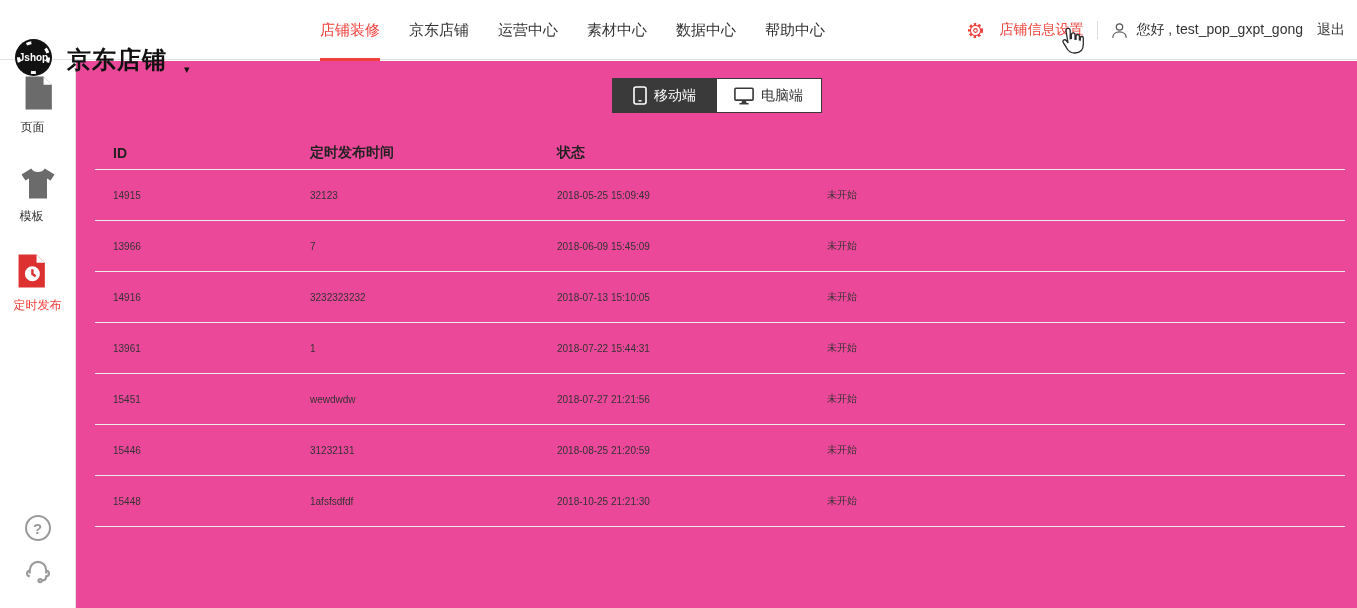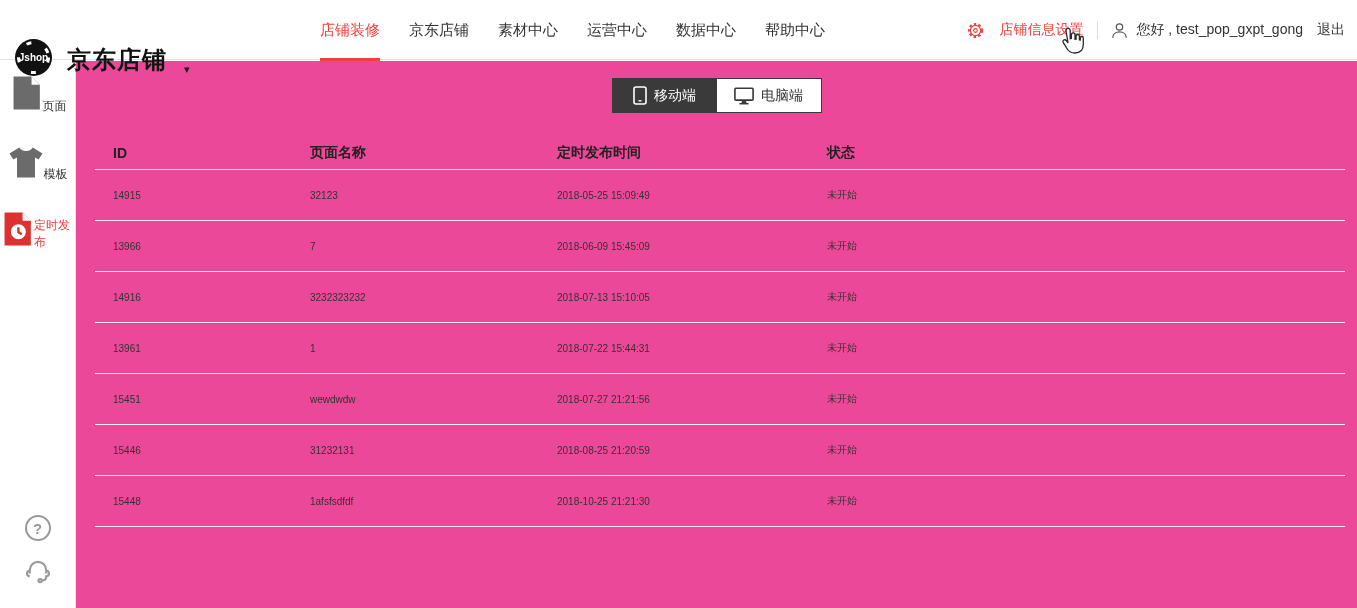--- a/index.html
+++ b/index.html
@@ -24,21 +24,21 @@
 
   .header-right { position:absolute; right:12px; top:0; height:60px; display:flex; align-items:center; }
   .settings-link { display:flex; align-items:center; gap:15px; color:var(--accent); font-size:14px; cursor:pointer; }
   .v-divider { width:1px; height:18px; background:#ddd; margin:0 12px 0 14px; }
   .user-wrap { display:flex; align-items:center; gap:7px; font-size:14px; color:#333; }
   .logout { margin-left:14px; font-size:14px; color:#333; cursor:pointer; }
 
   
   .sidebar { position:absolute; left:0; top:61px; width:76px; height:547px; background:#fff;
     border-right:1px solid #e2e2e2; display:flex; flex-direction:column; align-items:center; }
-  .side-item { display:flex; flex-direction:row; align-items:flex-end; cursor:pointer; }
+  .side-item { display:flex; flex-direction:column; align-items:flex-start; cursor:pointer; }
   .side-item .lbl { margin-top:4px; font-size:12px; color:#333; }
   .side-item.active .lbl { color:var(--accent); }
   .side-item.i1 { margin-top:14px; }
   .side-item.i2 { margin-top:31px; }
   .side-item.i3 { margin-top:28px; }
   .side-bottom { margin-top:auto; margin-bottom:20px; display:flex; flex-direction:column; align-items:center; gap:15px; }
   .help-circle { width:26px; height:26px; border-radius:50%; border:2px solid #9a9a9a; color:#9a9a9a;
     font-size:15px; font-weight:bold; display:flex; align-items:center; justify-content:center; cursor:pointer; }
   .headset-icon { cursor:pointer; }
 
@@ -73,22 +73,22 @@
       </svg>
       <span>Jshop</span>
     </div>
     <span class="logo-text">京东店铺</span>
     <span class="logo-caret">▾</span>
   </div>
 
   <div class="nav">
     <div class="nav-item active">店铺装修</div>
     <div class="nav-item">京东店铺</div>
+    <div class="nav-item">运营中心</div>
     <div class="nav-item">素材中心</div>
-    <div class="nav-item">运营中心</div>
     <div class="nav-item">数据中心</div>
     <div class="nav-item">帮助中心</div>
   </div>
 
   <div class="header-right">
     <div class="settings-link">
       <span style="display:flex;">
         <svg width="17" height="17" viewBox="0 0 24 24">
           <circle cx="12" cy="12" r="9" fill="none" stroke="#f0413c" stroke-width="3.2" stroke-dasharray="3.4 3.1"></circle>
           <circle cx="12" cy="12" r="7.2" fill="none" stroke="#f0413c" stroke-width="1.6"></circle>
@@ -181,21 +181,20 @@
           </svg>
         </span>
         <span>电脑端</span>
       </div>
     </div>
   </div>
 
   <div class="table">
     <div class="thead-row">
       <div class="th">ID</div>
-      <div class="th">页面名称</div>
       <div class="th">定时发布时间</div>
       <div class="th">状态</div>
     </div>
 
     <div class="trow">
       <div class="td">14915</div>
       <div class="td">32123</div>
       <div class="td">2018-05-25 15:09:49</div>
       <div class="td">未开始</div>
     </div>

